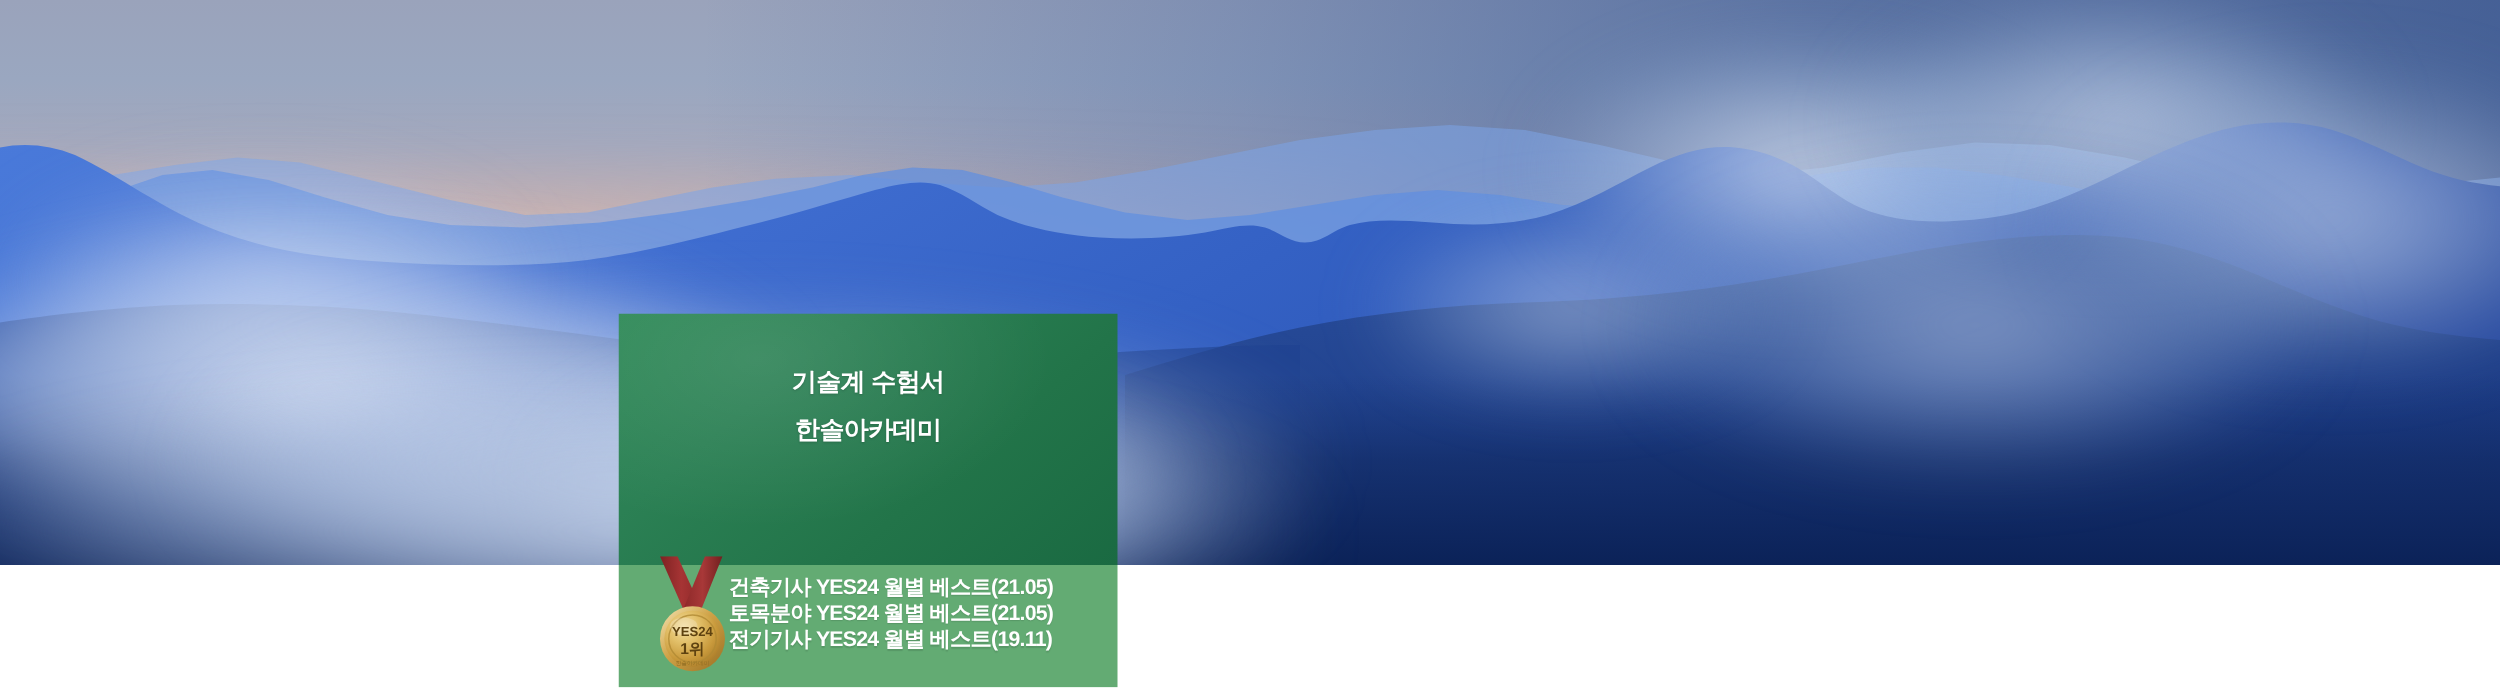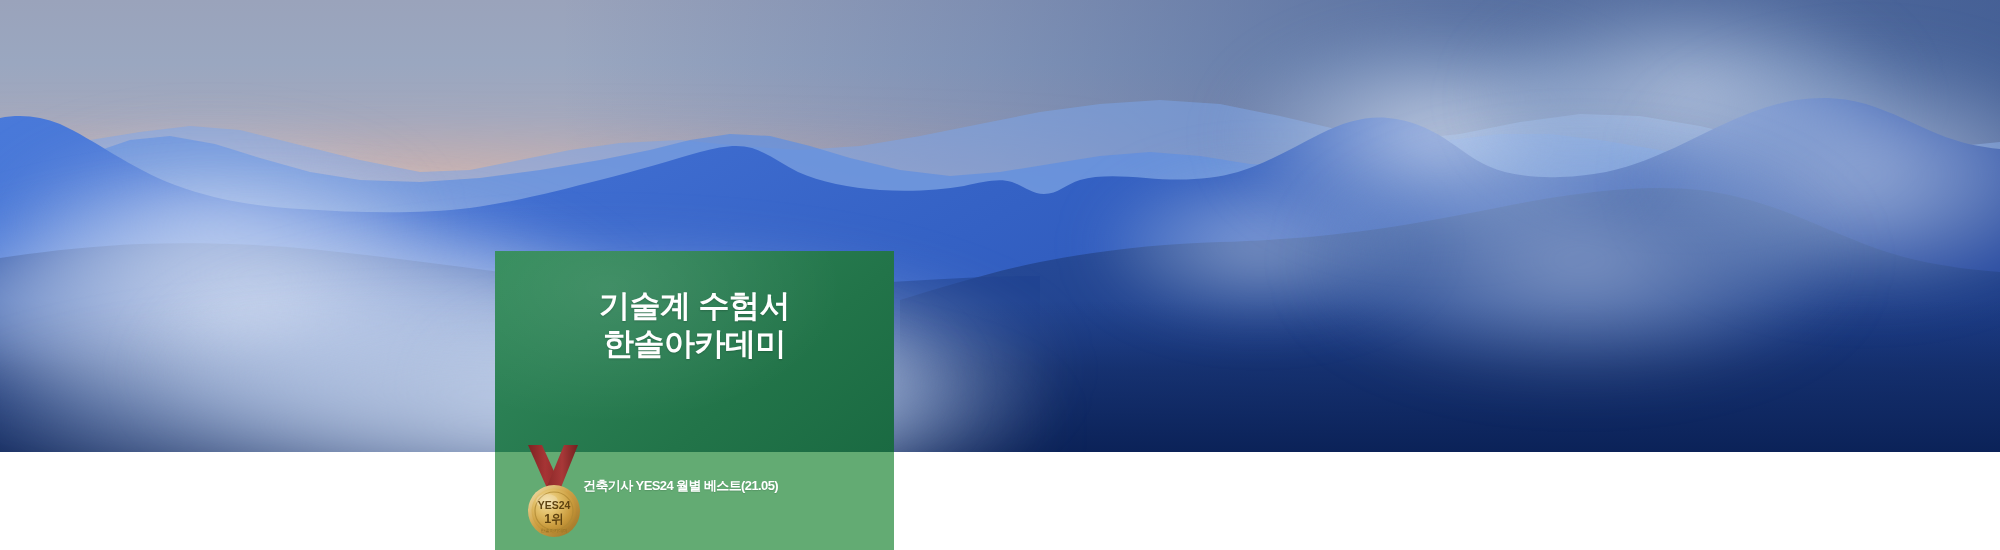--- a/index.html
+++ b/index.html
@@ -151,21 +151,21 @@
     background: #63ab73;
   }
 
   .headline {
     position: absolute;
     left: 0;
     top: 36px;
     width: 399px;
     text-align: center;
     color: #ffffff;
-    font-size: 31px;
+    font-size: 20px;
     font-weight: bold;
     line-height: 38px;
     letter-spacing: -0.5px;
     text-shadow: 0 1px 2px rgba(0,0,0,0.18);
     z-index: 5;
   }
   .headline div { white-space: nowrap; }
 
   
   .medal {
@@ -174,24 +174,24 @@
     top: 194px;
     width: 72px;
     height: 96px;
     z-index: 6;
   }
   .medal svg { display: block; }
 
   .awards {
     position: absolute;
     left: 88px;
-    top: 224px;
+    top: 208px;
     z-index: 6;
     color: #ffffff;
-    font-size: 13px;
+    font-size: 17px;
     font-weight: bold;
     line-height: 21px;
     letter-spacing: -0.6px;
     white-space: nowrap;
     text-shadow: 0 1px 1px rgba(0,0,0,0.12);
   }
 </style>
 </head>
 <body>
 
@@ -359,16 +359,18 @@
         <ellipse cx="27" cy="56" rx="11" ry="7" fill="#ffffff" opacity="0.22"></ellipse>
 
         <text x="34" y="64" text-anchor="middle" font-family="'Liberation Sans', sans-serif" font-size="10.5" font-weight="bold" fill="#5e4210">YES24</text>
         <text x="34" y="78" text-anchor="middle" font-family="'Liberation Sans', sans-serif" font-size="12.5" font-weight="bold" fill="#5e4210">1위</text>
         <text x="34" y="87" text-anchor="middle" font-family="'Liberation Sans', sans-serif" font-size="4.5" fill="#8a6a22" opacity="0.85">한솔아카데미</text>
       </svg>
     </div>
 
     <div class="awards">
       <div>건축기사 YES24 월별 베스트(21.05)</div>
+      <div>토목분야 YES24 월별 베스트(21.05)</div>
+      <div>전기기사 YES24 월별 베스트(19.11)</div>
     </div>
   </div>
 
 </div>
 
 </body></html>

